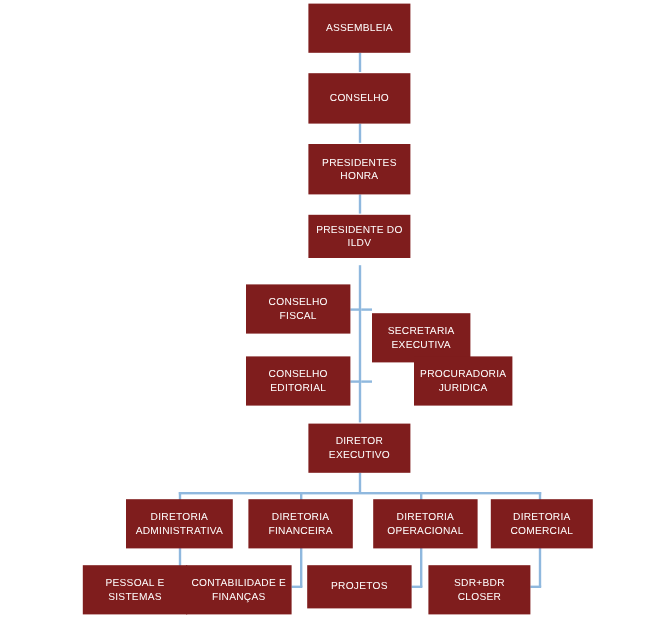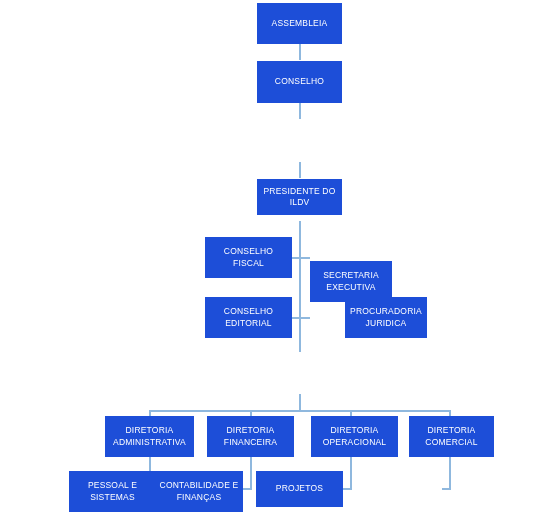--- a/index.html
+++ b/index.html
@@ -12,21 +12,21 @@
   }
   #org-chart {
     position: relative;
     width: 549px;
     height: 517px;
     background: #ffffff;
     overflow: hidden;
   }
   .node {
     position: absolute;
-    background: #1d4ed8;
+    background: #7f1d1d;
     color: #ffffff;
     font-family: "Liberation Sans", sans-serif;
     font-size: 8.5px;
     line-height: 11.5px;
     letter-spacing: 0.2px;
     text-align: center;
     text-transform: uppercase;
     display: flex;
     align-items: center;
     justify-content: center;
@@ -73,36 +73,40 @@
   <div class="conn v" style="left:350px; top:455px; height:34px;"></div>
   <div class="conn h" style="left:343px; top:488px; width:9px;"></div>
 
   <div class="conn v" style="left:449px; top:455px; height:34px;"></div>
   <div class="conn h" style="left:442px; top:488px; width:9px;"></div>
 
   <div class="node" style="left:257px; top:3px; width:85px; height:41px;">ASSEMBLEIA</div>
 
   <div class="node" style="left:257px; top:61px; width:85px; height:42px;">CONSELHO</div>
 
+  <div class="node" style="left:257px; top:120px; width:85px; height:42px;">PRESIDENTES
+HONRA</div>
 
   <div class="node" style="left:257px; top:179px; width:85px; height:28px;">PRESIDENTE DO
 ILDV</div>
 
   <div class="node" style="left:205px; top:237px; width:87px; height:41px;">CONSELHO
 FISCAL</div>
 
   <div class="node" style="left:310px; top:237px; width:82px; height:41px;margin-top:24px;">SECRETARIA
 EXECUTIVA</div>
 
   <div class="node" style="left:205px; top:297px; width:87px; height:41px;">CONSELHO
 EDITORIAL</div>
 
   <div class="node" style="left:310px; top:297px; width:82px; height:41px;margin-left:35px;">PROCURADORIA
 JURIDICA</div>
 
+  <div class="node" style="left:257px; top:353px; width:85px; height:41px;">DIRETOR
+EXECUTIVO</div>
 
   <div class="node" style="left:105px; top:416px; width:89px; height:41px;">DIRETORIA
 ADMINISTRATIVA</div>
 
   <div class="node" style="left:207px; top:416px; width:87px; height:41px;">DIRETORIA
 FINANCEIRA</div>
 
   <div class="node" style="left:311px; top:416px; width:87px; height:41px;">DIRETORIA
 OPERACIONAL</div>
 
@@ -110,14 +114,16 @@
 COMERCIAL</div>
 
   <div class="node" style="left:69px; top:471px; width:87px; height:41px;">PESSOAL  E
 SISTEMAS</div>
 
   <div class="node" style="left:155px; top:471px; width:88px; height:41px;">CONTABILIDADE E
 FINANÇAS</div>
 
   <div class="node" style="left:256px; top:471px; width:87px; height:28px;">PROJETOS</div>
 
+  <div class="node" style="left:357px; top:471px; width:85px; height:41px;">SDR+BDR
+CLOSER</div>
 
 </div>
 
 </body></html>

